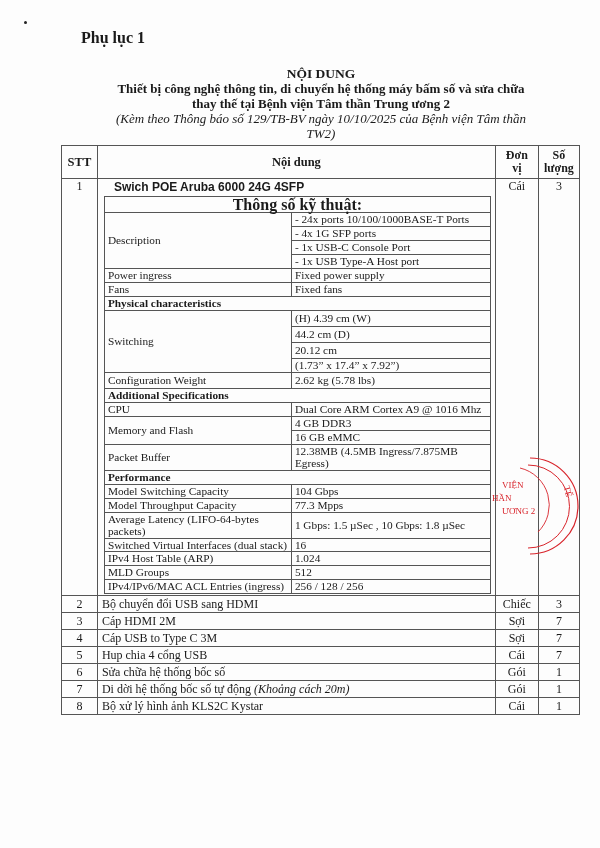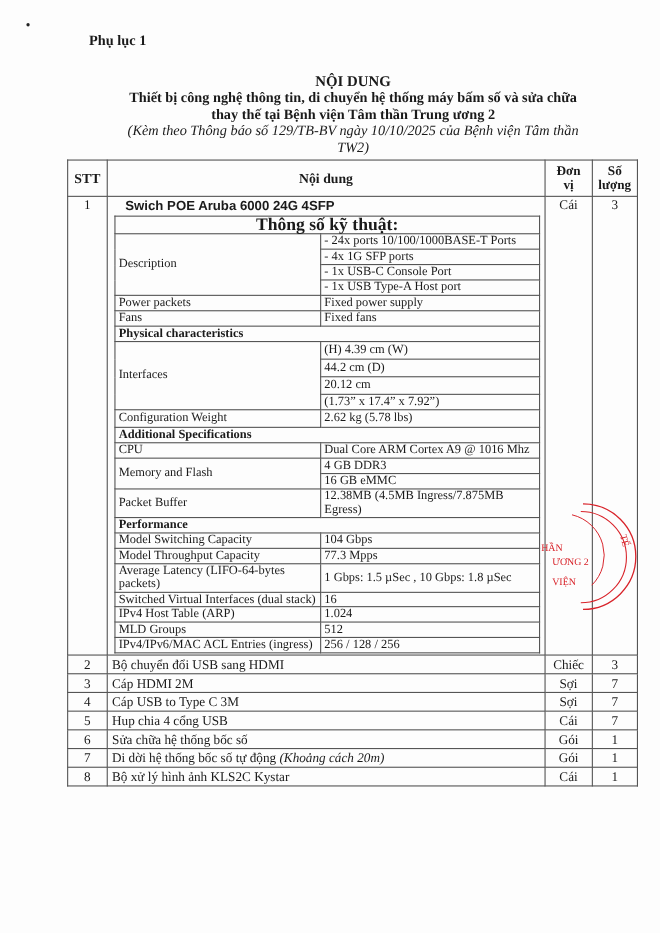--- a/index.html
+++ b/index.html
@@ -1,21 +1,21 @@
 <!DOCTYPE html>
 <html><head>
 <meta charset="utf-8">
 <style>
   html, body { margin: 0; padding: 0; }
   body {
     width: 600px; height: 848px; background: #fdfdfd; position: relative; overflow: hidden;
     font-family: "Liberation Serif", "DejaVu Serif", serif; color: #1a1a1a;
   }
   .dot { position: absolute; left: 24px; top: 21px; width: 3px; height: 3px; background: #222; border-radius: 50%; }
-  .appendix { position: absolute; left: 81px; top: 29px; font-weight: bold; font-size: 13px; }
+  .appendix { position: absolute; left: 81px; top: 29px; font-weight: bold; font-size: 16px; }
   .heading { position: absolute; left: 60px; width: 522px; top: 66px; text-align: center; line-height: 15px; }
   .heading .title { font-weight: bold; font-size: 13.5px; }
   .heading .subtitle { font-weight: bold; font-size: 13px; }
   .heading .note { font-style: italic; font-size: 13px; }
   table { border-collapse: collapse; }
   .main {
     position: absolute; left: 61px; top: 145px; width: 519px; font-size: 12px;
   }
   .main td, .main th { border: 1px solid #555; padding: 0 4px; vertical-align: top; }
   .main th { font-weight: bold; text-align: center; vertical-align: middle; height: 32px; line-height: 13px; margin-left: 39px; }
@@ -80,32 +80,32 @@
         <tr class="r">
                 <td>- 4x 1G SFP ports</td>
               </tr>
         <tr class="r">
                 <td>- 1x USB-C Console Port</td>
               </tr>
         <tr class="r">
                 <td>- 1x USB Type-A Host port</td>
               </tr>
         <tr class="r">
-          <td class="lbl">Power packets</td>
+          <td class="lbl">Power ingress</td>
           <td>Fixed power supply</td>
         </tr>
         <tr class="r">
           <td class="lbl">Fans</td>
           <td>Fixed fans</td>
         </tr>
         <tr class="r">
                 <td colspan="2" class="sec">Physical characteristics</td>
               </tr>
         <tr class="tall">
-          <td class="lbl" rowspan="4">Interfaces</td>
+          <td class="lbl" rowspan="4">Switching</td>
           <td>(H) 4.39 cm (W)</td>
         </tr>
         <tr class="tall">
                 <td>44.2 cm (D)</td>
               </tr>
         <tr class="tall">
                 <td>20.12 cm</td>
               </tr>
         <tr class="r">
                 <td>(1.73” x 17.4” x 7.92”)</td>
@@ -214,17 +214,17 @@
   </tr>
 </tbody>
   </table>
 
 <div class="stamp">
   <svg width="95" height="110" viewBox="0 0 95 110">
     <path d="M 40 8 A 48 48 0 0 1 40 104" fill="none" stroke="#d8232a" stroke-width="1.2"></path>
     <path d="M 38 15 A 41 41 0 0 1 38 98" fill="none" stroke="#d8232a" stroke-width="1"></path>
     <path d="M 30 18 A 38 38 0 0 1 48 82" fill="none" stroke="#d8232a" stroke-width="0.9"></path>
   </svg>
-  <div class="stamp-text" style="left:12px;top:30px;margin-top:44px;">VIỆN</div>
+  <div class="stamp-text" style="left:12px;top:30px;">VIỆN</div>
   <div class="stamp-text" style="left:2px;top:43px;">HẦN</div>
   <div class="stamp-text" style="left:12px;top:56px;">ƯƠNG 2</div>
   <div class="stamp-text" style="left:72px;top:36px;transform:rotate(75deg);">TẾ</div>
 </div>
 
 </body></html>

